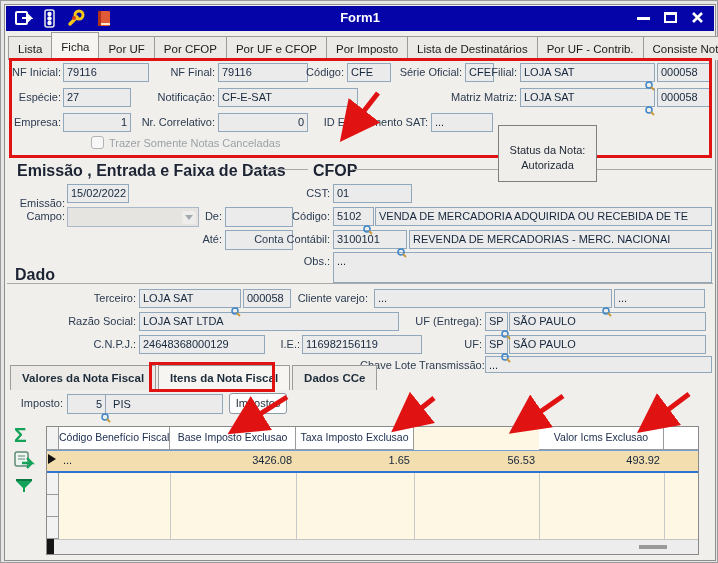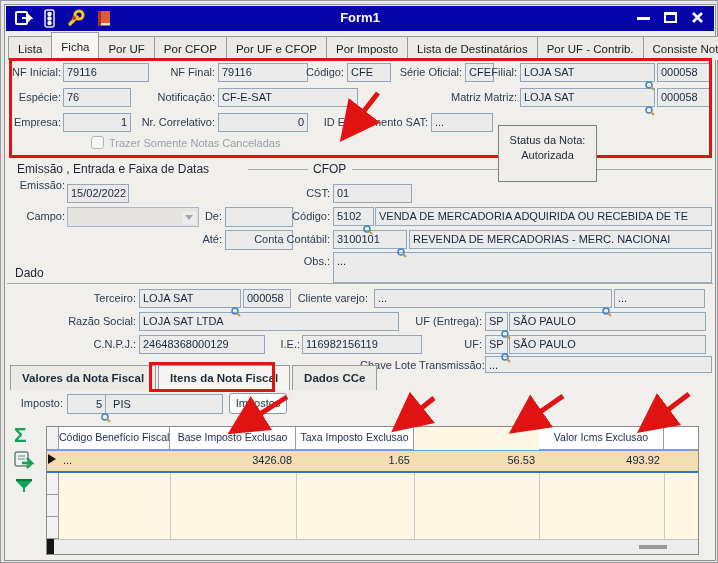--- a/index.html
+++ b/index.html
@@ -12,24 +12,24 @@
   .tb-icon { position:absolute; top:3px; width:19px; height:19px; }
   .wincontrols { position:absolute; top:5px; right:8px; display:flex; gap:11px; }
   .wc { width:16px; height:14px; position:relative; cursor:default; }
   .tabbar { position:absolute; left:3px; top:27px; height:28px; display:flex; align-items:flex-end; }
   .tab { font-size:11.5px; color:#1c1c1c; background:#eceae6; border:1px solid #9b9b9b; border-bottom:none; padding:0 9px; height:24px; line-height:24px; margin-right:-1px; white-space:nowrap; }
   .tab.active { background:#f7f5f2; height:28px; line-height:28px; font-weight:normal; position:relative; z-index:3; }
   .lbl { position:absolute; font-size:11px; color:#2b3b50; text-align:right; white-space:nowrap; }
   .fld { position:absolute; background:#ebebeb; border:1px solid #91a7bc; font-size:11px; color:#16273d; padding:2px 3px 0 3px; overflow:hidden; white-space:nowrap; }
   .fld.r { text-align:right; }
   .btn { position:absolute; background:#fdfdfd; border:1px solid #8a9aa8; border-radius:3px; font-size:11px; color:#1c2b3a; text-align:center; }
-  .hdr { position:absolute; font-size:12px; font-weight:normal; color:#1c2433; white-space:nowrap; }
+  .hdr { position:absolute; font-size:16px; font-weight:bold; color:#1c2433; white-space:nowrap; }
   .hline { position:absolute; height:1px; background:#a9a9a9; }
   .redbox { position:absolute; border:3px solid #e01212; z-index:20; pointer-events:none; }
-  .status { position:absolute; left:493px; top:120px; width:99px; height:57px; background:#f0eeeb; border:1px solid #7f7f7f; z-index:30; font-size:11px; color:#222b38; text-align:center; padding-top:7px; line-height:15px; }
+  .status { position:absolute; left:493px; top:120px; width:99px; height:57px; background:#f0eeeb; border:1px solid #7f7f7f; z-index:30; font-size:11px; color:#222b38; text-align:center; padding-top:17px; line-height:15px; }
   .chkbox { position:absolute; left:86px; top:131px; width:13px; height:13px; border:1px solid #b4b4b4; border-radius:3px; background:#f7f7f7; }
   .chklbl { position:absolute; left:104px; top:132px; font-size:11px; color:#9aa1a8; }
   .drop { position:absolute; background:#e6e4e1; border:1px solid #a8b8c8; }
   .chev { position:absolute; right:2px; top:3px; width:14px; height:13px; background:#efedeb; border-radius:2px; }
   .chev:after { content:""; position:absolute; left:3px; top:4px; border-left:4px solid transparent; border-right:4px solid transparent; border-top:5px solid #a0a8b0; }
   .btab { font-size:11.5px; font-weight:bold; color:#1c2b3a; background:#eceae6; border:1px solid #9b9b9b; border-bottom:none; padding:0 11px; height:25px; line-height:25px; margin-right:2px; white-space:nowrap; }
   .btab.active { background:#f7f5f2; }
   .lookup { position:absolute; z-index:8; }
   .gcell { position:absolute; font-size:11px; color:#15253c; padding:3px 4px 0 4px; overflow:hidden; white-space:nowrap; }
   .ghead { position:absolute; background:#ffffff; border-right:1px solid #9a9a9a; border-bottom:1px solid #9a9a9a; font-size:10.5px; color:#203050; text-align:center; padding-top:4px; overflow:hidden; white-space:nowrap; }
@@ -111,21 +111,21 @@
   <div class="fld" style="left:460px;top:58px;width:29px;height:19px">CFE</div>
   <div class="lbl" style="left:484px;top:61px;width:28px">Filial:</div>
   <div class="fld" style="left:515px;top:58px;width:135px;height:19px">LOJA SAT</div>
   <div class="lookup" style="left:640px;top:72px"><svg width="10" height="10">
           <circle cx="4" cy="4" r="3" fill="none" stroke="#3e86c8" stroke-width="1.5"></circle>
           <path d="M6 6 L9 9" stroke="#c89a3e" stroke-width="2"></path>
         </svg></div>
   <div class="fld" style="left:652px;top:58px;width:53px;height:19px">000058</div>
 
   <div class="lbl" style="left:4px;top:86px;width:52px">Espécie:</div>
-  <div class="fld" style="left:58px;top:83px;width:68px;height:19px">76</div>
+  <div class="fld" style="left:58px;top:83px;width:68px;height:19px">27</div>
   <div class="lbl" style="left:138px;top:86px;width:72px">Notificação:</div>
   <div class="fld" style="left:213px;top:83px;width:140px;height:19px">CF-E-SAT</div>
   <div class="lbl" style="left:432px;top:86px;width:80px">Matriz Matriz:</div>
   <div class="fld" style="left:515px;top:83px;width:135px;height:19px">LOJA SAT</div>
   <div class="lookup" style="left:640px;top:97px"><svg width="10" height="10">
           <circle cx="4" cy="4" r="3" fill="none" stroke="#3e86c8" stroke-width="1.5"></circle>
           <path d="M6 6 L9 9" stroke="#c89a3e" stroke-width="2"></path>
         </svg></div>
   <div class="fld" style="left:652px;top:83px;width:53px;height:19px">000058</div>
 
@@ -142,21 +142,21 @@
   <div class="status">
     <span>Status da Nota:</span><br>
     <span>Autorizada</span>
   </div>
 
   <div class="hdr" style="left:12px;top:157px">Emissão , Entrada e Faixa de Datas</div>
   <div class="hline" style="left:243px;top:164px;width:60px"></div>
   <div class="hdr" style="left:308px;top:157px">CFOP</div>
   <div class="hline" style="left:347px;top:164px;width:360px"></div>
 
-  <div class="lbl" style="left:12px;top:174px;width:48px">Emissão:</div>
+  <div class="lbl" style="left:12px;top:192px;width:48px">Emissão:</div>
   <div class="fld" style="left:62px;top:179px;width:62px;height:19px">15/02/2022</div>
   <div class="lbl" style="left:12px;top:205px;width:48px">Campo:</div>
   <div class="drop" style="left:62px;top:202px;width:132px;height:20px">
         <div class="chev"></div>
       </div>
   <div class="lbl" style="left:188px;top:205px;width:29px">De:</div>
   <div class="fld" style="left:220px;top:202px;width:68px;height:20px"></div>
   <div class="lbl" style="left:183px;top:228px;width:34px">Até:</div>
   <div class="fld" style="left:220px;top:225px;width:68px;height:20px"></div>
 

